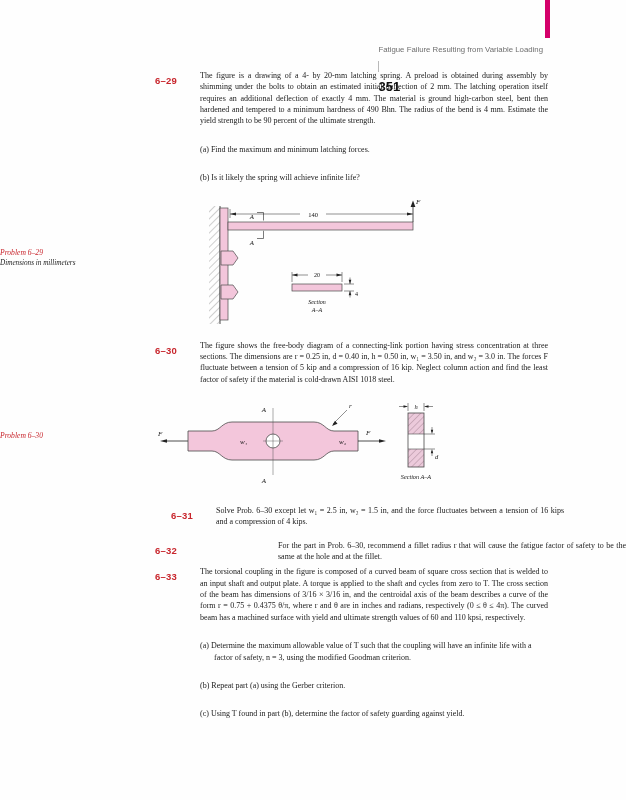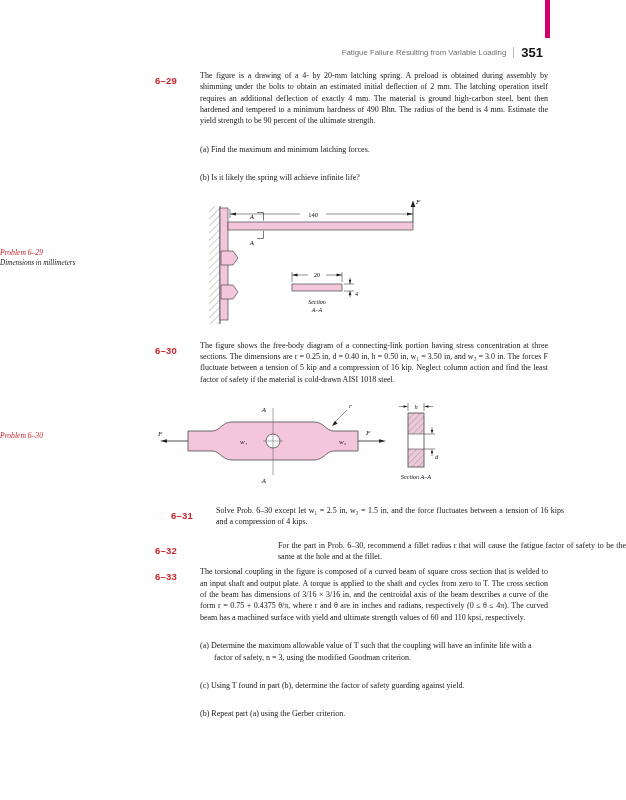--- a/index.html
+++ b/index.html
@@ -1,20 +1,20 @@
 <!DOCTYPE html>
 <html><head>
 <meta charset="utf-8">
 <style>
   * { margin:0; padding:0; box-sizing:border-box; }
   html,body { width:626px; height:800px; }
   body { background:#ffffff; font-family:"Liberation Serif", serif; color:#1a1a1a; }
   .page { position:relative; width:626px; height:800px; background:#fefefe; overflow:hidden; padding-top:70px; }
   .accent-bar { position:absolute; top:0; right:76px; width:5px; height:38px; background:#d4006a; }
-  .running-header { position:absolute; top:45px; right:83px; display:flex; align-items:center; gap:7px; }
+  .running-header { position:absolute; top:45px; right:83px; display:flex; align-items:flex-start; gap:7px;flex-direction:column; }
   .rh-title { font-family:"Liberation Sans", sans-serif; font-size:7.8px; color:#6e6e6e; }
   .rh-sep { width:1px; height:11px; background:#b9b9b9; }
   .rh-page { font-family:"Liberation Sans", sans-serif; font-size:13px; font-weight:bold; color:#111; }
 
   .prob-row { display:flex; align-items:flex-start; }
   .prob-margin { width:200px; flex:none; padding-left:155px; }
   .prob-id { font-family:"Liberation Sans", sans-serif; font-weight:bold; font-size:9.5px; color:#c8252c; letter-spacing:.2px; }
   .prob-body { width:348px; font-size:8px; line-height:1.42; }
   .ptext { text-align:justify; }
   .part { text-align:left; padding-left:14px; text-indent:-14px; margin-top:17px; }
@@ -216,18 +216,18 @@
     </div>
   </div>
 
   <div class="prob-row row-p633">
     <div class="prob-margin">
       <span class="prob-id">6–33</span>
     </div>
     <div class="prob-body">
       <p class="ptext">The torsional coupling in the figure is composed of a curved beam of square cross section that is welded to an input shaft and output plate. A torque is applied to the shaft and cycles from zero to T. The cross section of the beam has dimensions of 3/16 × 3/16 in, and the centroidal axis of the beam describes a curve of the form r = 0.75 + 0.4375 θ/π, where r and θ are in inches and radians, respectively (0 ≤ θ ≤ 4π). The curved beam has a machined surface with yield and ultimate strength values of 60 and 110 kpsi, respectively.</p>
       <p class="ptext part">(a) Determine the maximum allowable value of T such that the coupling will have an infinite life with a factor of safety, n = 3, using the modified Goodman criterion.</p>
+      <p class="ptext part">(b) Repeat part (a) using the Gerber criterion.</p>
       <p class="ptext part">(c) Using T found in part (b), determine the factor of safety guarding against yield.</p>
-      <p class="ptext part">(b) Repeat part (a) using the Gerber criterion.</p>
     </div>
   </div>
 
 </div>
 
 </body></html>

